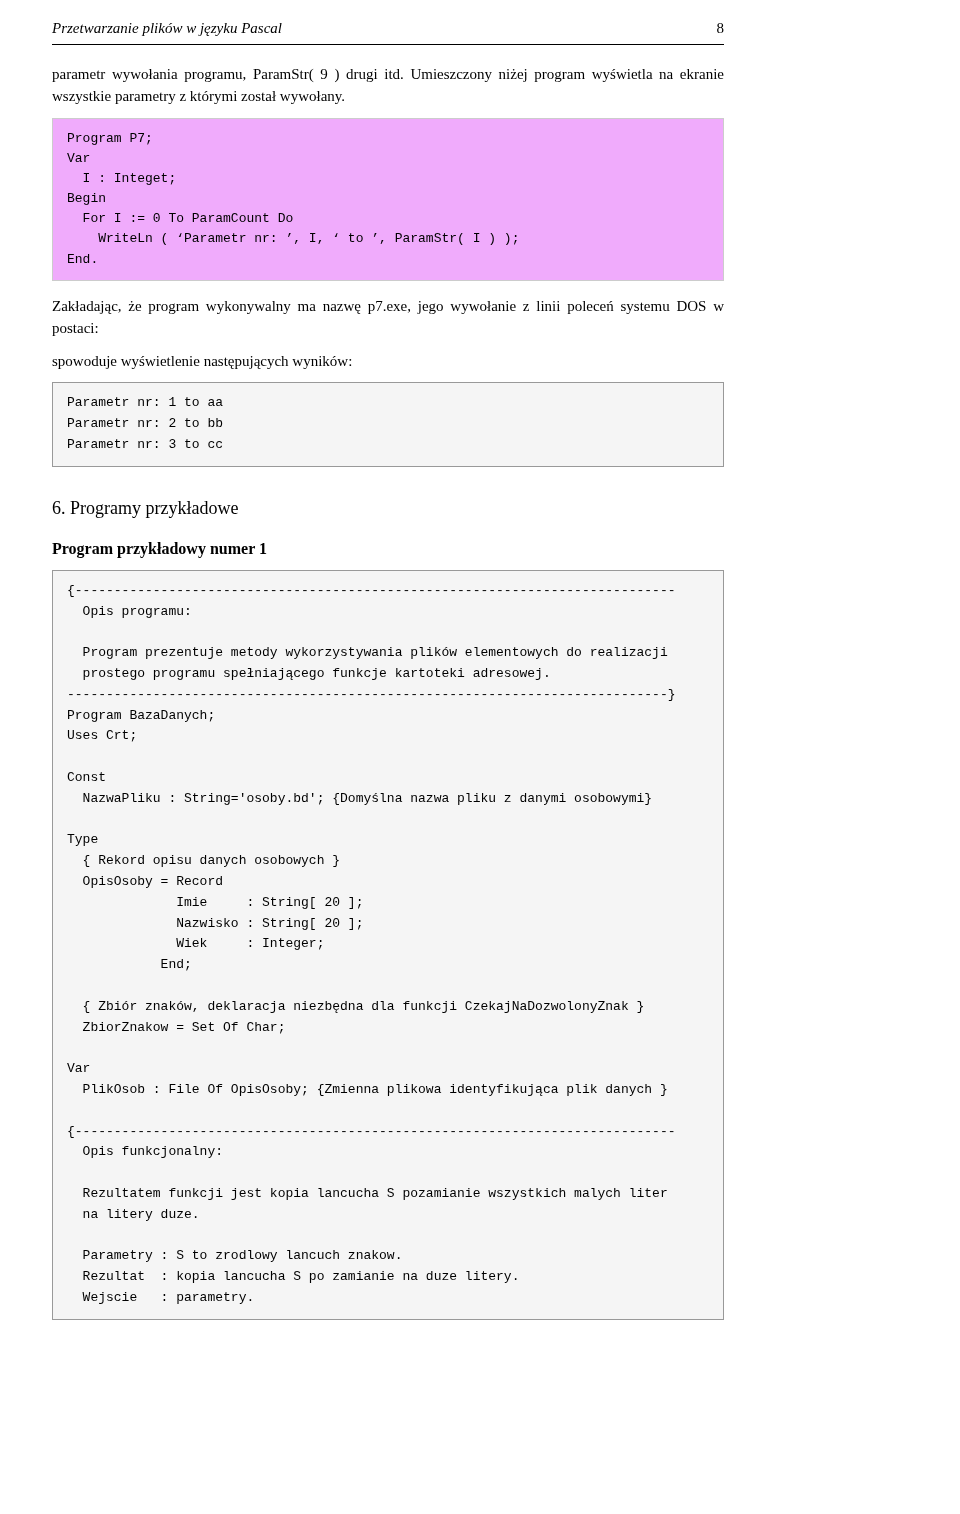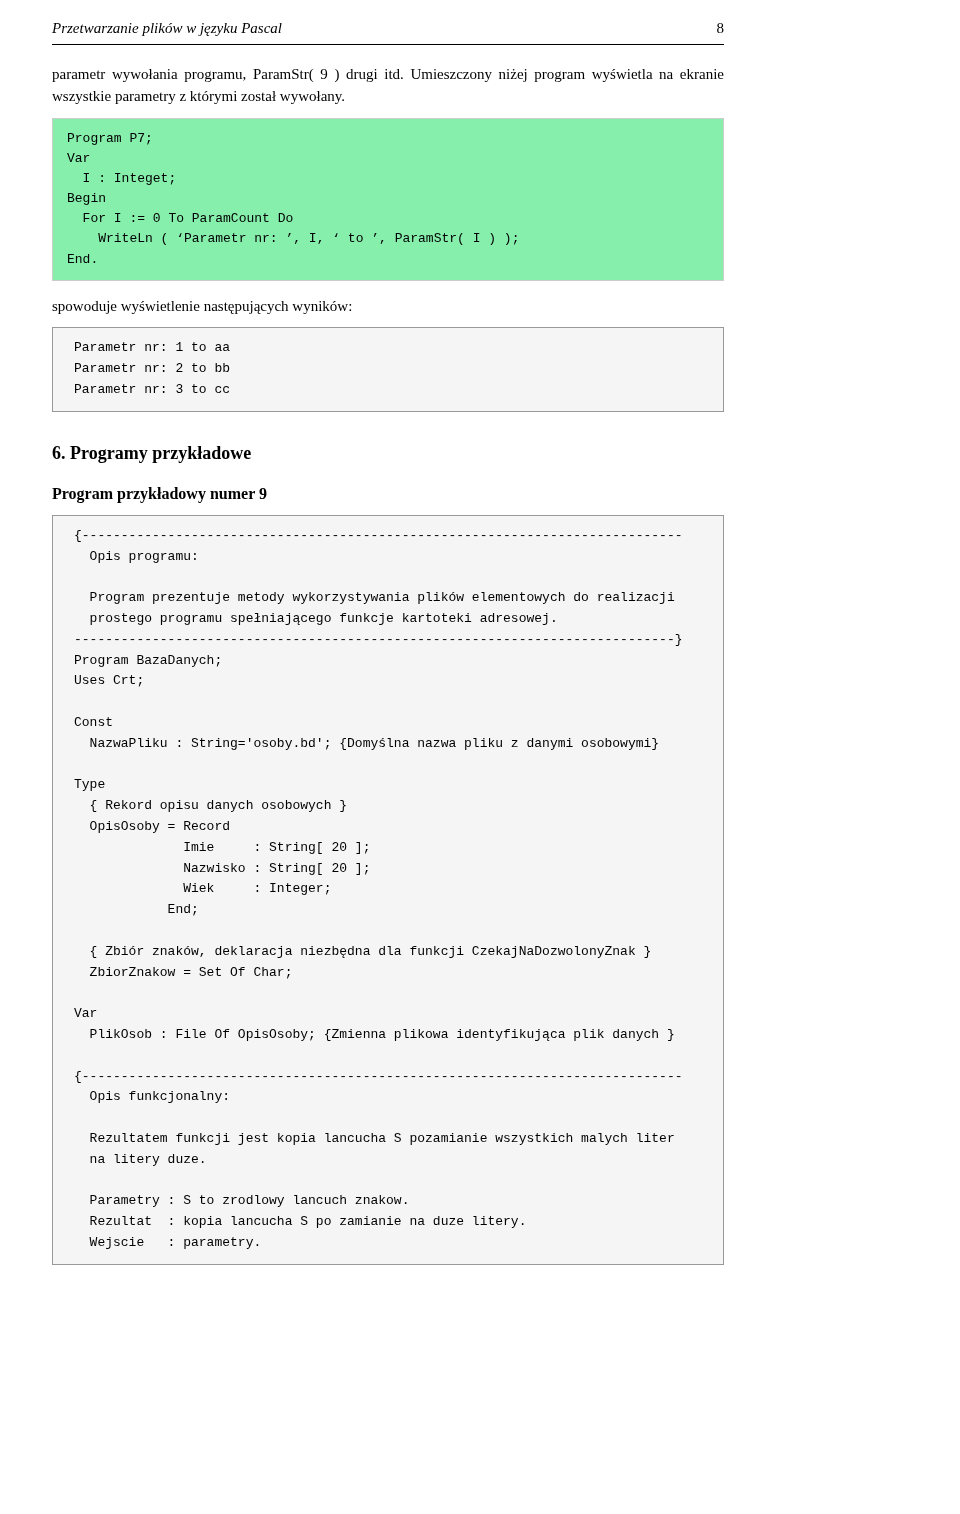--- a/index.html
+++ b/index.html
@@ -30,42 +30,42 @@
       margin-bottom: 18px;
     }
     .page-header-title {
       font-style: italic;
       font-size: 15px;
     }
     .page-number {
       font-size: 15px;
     }
     .code-block {
-      background: #86efac;
+      background: #f0abfc;
       border: 1px solid #ccc;
       font-family: "Courier New", Courier, monospace;
       font-size: 13px;
       padding: 10px 14px;
       margin: 8px 0 14px 0;
       white-space: pre;
       line-height: 1.55;
     }
     .code-block-bordered {
       background: #f5f5f5;
       border: 1px solid #999;
       font-family: "Courier New", Courier, monospace;
       font-size: 13px;
-      padding: 10px 21px;
+      padding: 10px 14px;
       margin: 10px 0 14px 0;
       white-space: pre;
       line-height: 1.6;
     }
     .section-heading {
       font-size: 18px;
-      font-weight: bold;
+      font-weight: normal;
       margin: 28px 0 10px 0;
     }
     .subsection-heading {
       font-size: 16px;
       font-weight: bold;
       margin: 16px 0 10px 0;
     }
     .paragraph {
       font-size: 15px;
       line-height: 1.5;
@@ -90,32 +90,33 @@
   <p class="paragraph">parametr wywołania programu, ParamStr( 9 ) drugi itd. Umieszczony niżej program wyświetla na ekranie wszystkie parametry z którymi został wywołany.</p>
 
   <div class="code-block">Program P7;
 Var
   I : Integet;
 Begin
   For I := 0 To ParamCount Do
     WriteLn ( ‘Parametr nr: ’, I, ‘ to ’, ParamStr( I ) );
 End.</div>
 
+  <p class="paragraph">Zakładając, że program wykonywalny ma nazwę p7.exe, jego wywołanie z linii poleceń systemu DOS w postaci:</p>
 
 
   <p class="paragraph">spowoduje wyświetlenie następujących wyników:</p>
 
   <div class="code-block-bordered">Parametr nr: 1 to aa
 Parametr nr: 2 to bb
 Parametr nr: 3 to cc</div>
 
 
   <div class="section-heading">6. Programy przykładowe</div>
 
-  <div class="subsection-heading">Program przykładowy numer 9</div>
+  <div class="subsection-heading">Program przykładowy numer 1</div>
 
   <div class="code-block-bordered">{-----------------------------------------------------------------------------
   Opis programu:
 
   Program prezentuje metody wykorzystywania plików elementowych do realizacji
   prostego programu spełniającego funkcje kartoteki adresowej.
 -----------------------------------------------------------------------------}
 Program BazaDanych;
 Uses Crt;
 

